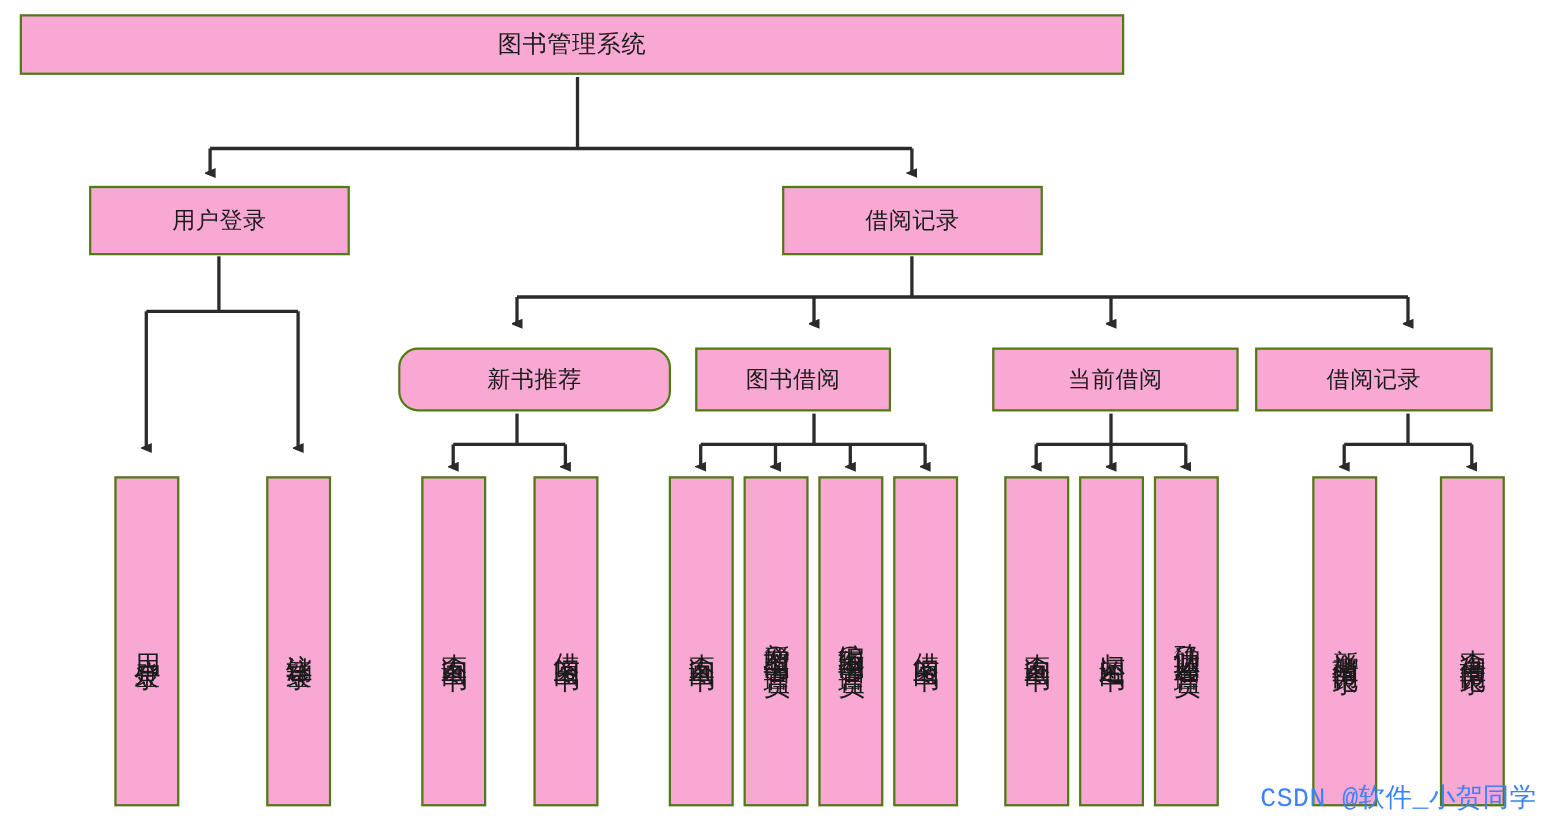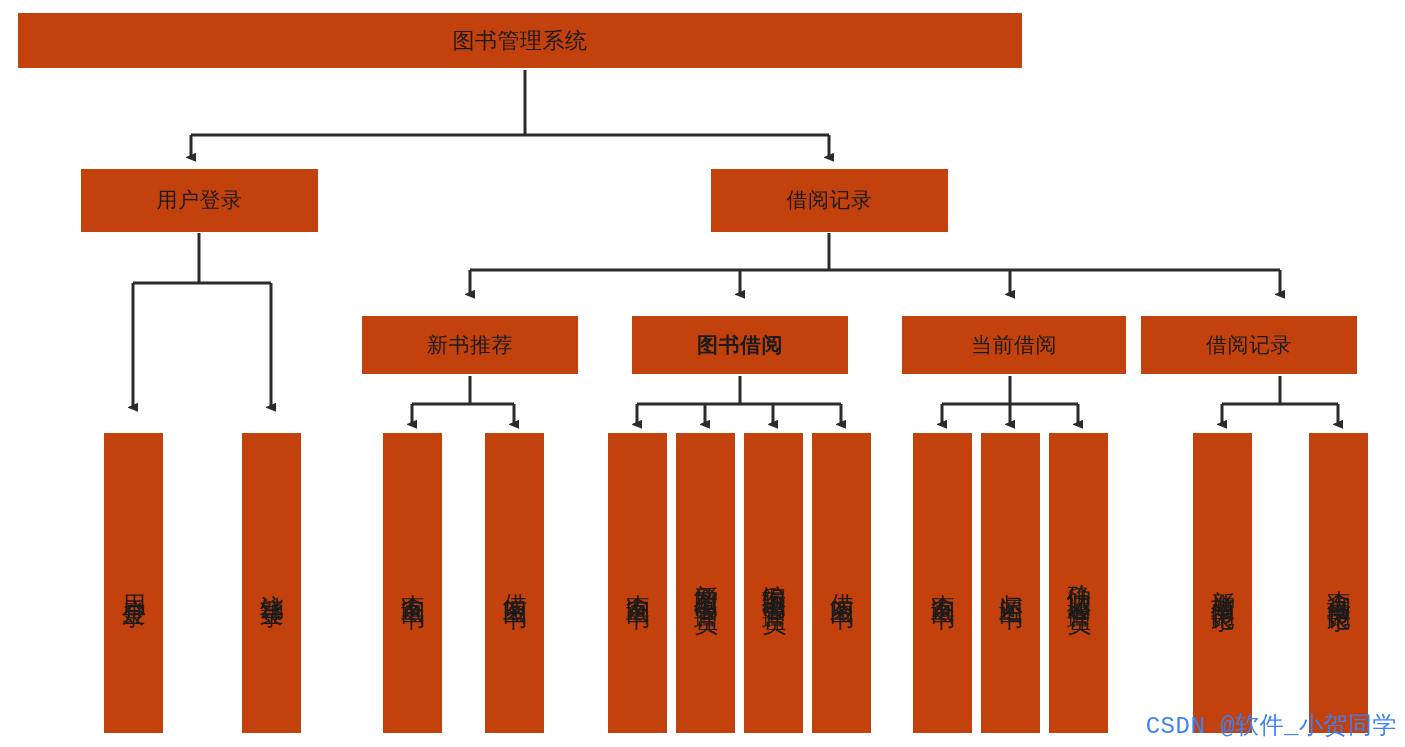--- a/index.html
+++ b/index.html
@@ -21,22 +21,22 @@
     position: absolute;
     left: 0;
     top: 0;
     width: 1405px;
     height: 747px;
     pointer-events: none;
   }
   .node {
     position: absolute;
     box-sizing: border-box;
-    border: 2px solid #c2410c;
-    background: #c2410c;
+    border: 2px solid #4d7c0f;
+    background: #f9a8d4;
     display: flex;
     align-items: center;
     justify-content: center;
     color: #1b1b1b;
   }
   .node .label {
     display: block;
     text-align: center;
     line-height: 1.18;
     letter-spacing: 0.5px;
@@ -134,24 +134,24 @@
     <span class="label">图书管理系统</span>
   </div>
 
   <div class="node horiz" style="left:81px; top:169px; width:237px; height:63px;">
     <span class="label">用户登录</span>
   </div>
   <div class="node horiz" style="left:711px; top:169px; width:237px; height:63px;">
     <span class="label">借阅记录</span>
   </div>
 
-  <div class="node horiz" style="left:362px; top:316px; width:216px; height:58px;">
+  <div class="node horiz" style="left:362px; top:316px; width:248px; height:58px;border-radius:18px;">
     <span class="label">新书推荐</span>
   </div>
-  <div class="node horiz" style="left:632px; top:316px; width:216px; height:58px;font-weight:bold;">
+  <div class="node horiz" style="left:632px; top:316px; width:178px; height:58px;">
     <span class="label">图书借阅</span>
   </div>
   <div class="node horiz" style="left:902px; top:316px; width:224px; height:58px;">
     <span class="label">当前借阅</span>
   </div>
   <div class="node horiz" style="left:1141px; top:316px; width:216px; height:58px;">
     <span class="label">借阅记录</span>
   </div>
 
   <div class="node vert" style="left:104px; top:433px; width:59px; height:300px;">

